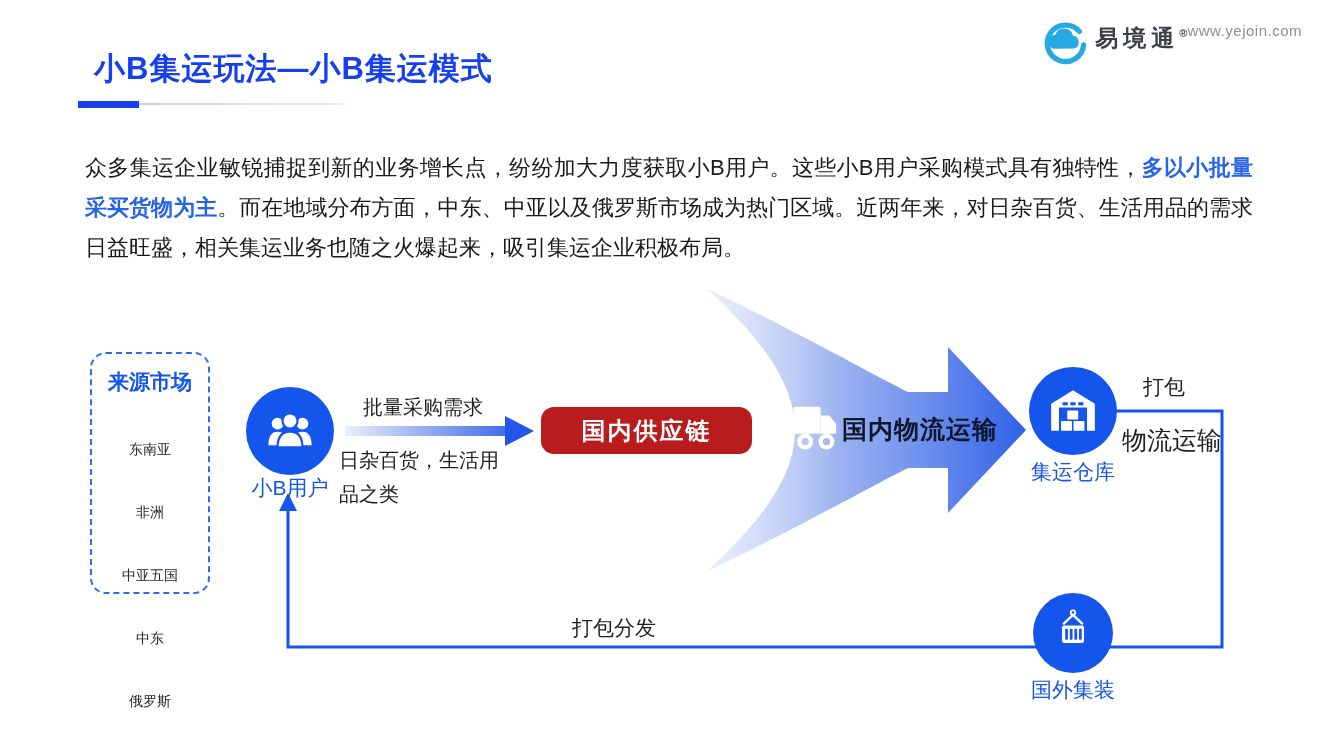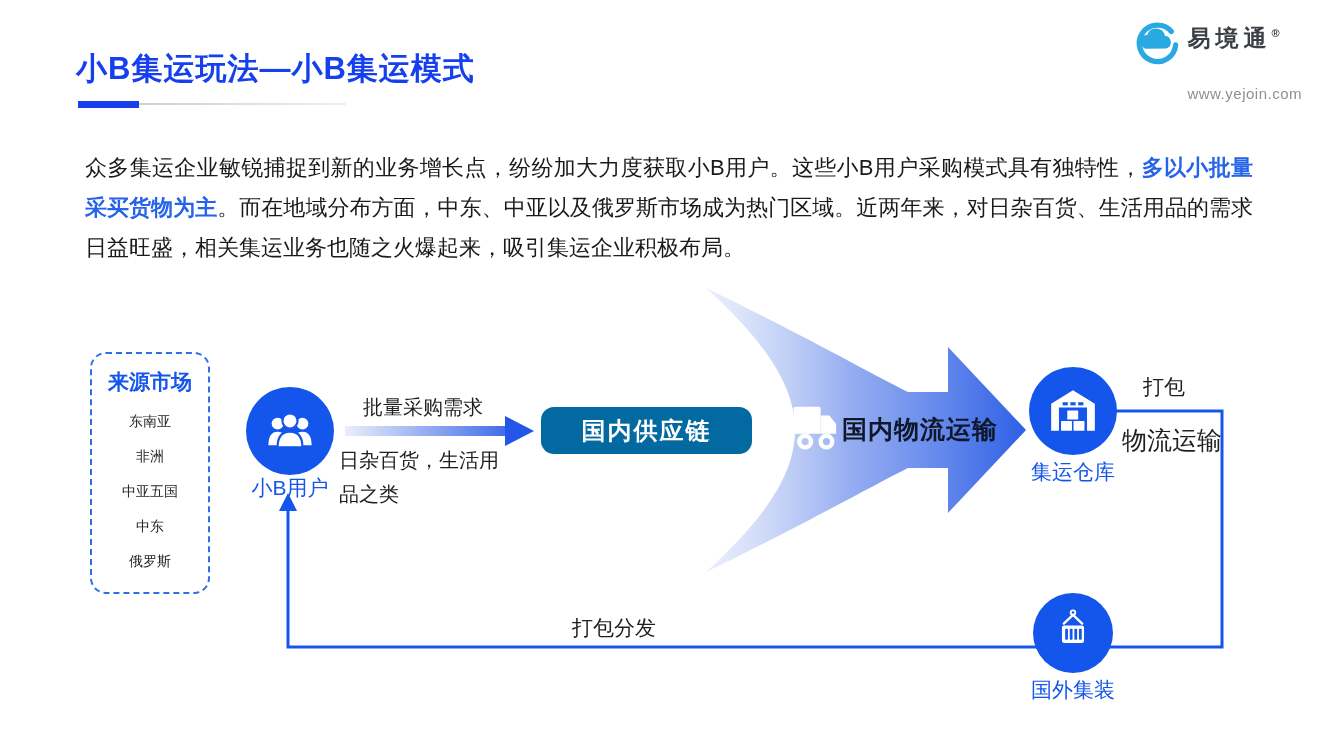--- a/index.html
+++ b/index.html
@@ -5,49 +5,49 @@
   html,body{margin:0;padding:0;}
   body{
     width:1330px;height:749px;position:relative;background:#ffffff;
     font-family:"Liberation Sans","DejaVu Sans",sans-serif;
     overflow:hidden;color:#1f1f1f;
   }
   .abs{position:absolute;}
 
   
   .page-title{
-    left:76px;top:48px;font-size:31px;font-weight:bold;color:#1640EE;
+    left:94px;top:48px;font-size:31px;font-weight:bold;color:#1640EE;
     letter-spacing:1px;
   }
   .title-bar-blue{left:78px;top:101px;width:61px;height:7px;background:#1640EE;}
   .title-bar-gray{left:139px;top:103px;width:207px;height:2px;
     background:linear-gradient(to right,#cfcfcf,#efefef);}
 
   .logo{right:28px;top:20px;display:flex;align-items:flex-start;gap:8px;}
-  .logo-text-col{display:flex;flex-direction:column;gap:32px;}
+  .logo-text-col{display:flex;}
   .logo-name{font-size:23px;font-weight:bold;color:#3A4046;letter-spacing:5px;line-height:26px;}
   .logo-reg{font-size:11px;vertical-align:super;letter-spacing:0;color:#3A4046;}
   .logo-url{font-size:15px;color:#8C9196;letter-spacing:.5px;margin-top:2px;}
 
   
   .intro{
     left:85px;top:126px;width:1168px;font-size:22px;line-height:40px;
     color:#1a1a1a;text-align:justify;
   }
   .intro .hl{color:#2563EB;font-weight:bold;}
 
   
   svg.overlay{left:0;top:0;width:1330px;height:749px;z-index:1;}
   .node{z-index:2;}
 
   .sources-box{
     left:90px;top:352px;width:120px;height:242px;
     border:2px dashed #2F6FE6;border-radius:16px;z-index:2;
     display:flex;flex-direction:column;align-items:center;
-    padding-top:14px;box-sizing:border-box;background:#fff;
+    padding-top:14px;box-sizing:border-box;background:#fff;gap:28px;
   }
   .sources-title{font-size:21px;font-weight:bold;color:#1456EB;margin-bottom:8px;}
   .sources-item{font-size:14px;color:#1f1f1f;line-height:35px;}
 
   .circle{
     border-radius:50%;background:#1456EB;display:flex;
     align-items:center;justify-content:center;z-index:2;
   }
   .circle-buyer{left:246px;top:387px;width:88px;height:88px;}
   .circle-warehouse{left:1029px;top:367px;width:88px;height:88px;}
@@ -60,21 +60,21 @@
 
   .edge-label{font-size:20px;color:#1f1f1f;z-index:2;}
   .edge-demand-top{left:363px;top:394px;}
   .edge-demand-bottom{left:339px;top:443px;width:174px;line-height:34px;}
   .edge-pack{left:1143px;top:373px;font-size:21px;}
   .edge-transport{left:1122px;top:424px;font-size:25px;}
   .edge-distribute{left:572px;top:614px;font-size:21px;}
 
   .supply-btn{
     left:541px;top:407px;width:211px;height:47px;border-radius:13px;
-    background:#0369a1;display:flex;align-items:center;justify-content:center;
+    background:#b91c1c;display:flex;align-items:center;justify-content:center;
     z-index:2;
   }
   .supply-btn span{color:#fff;font-size:24px;font-weight:bold;letter-spacing:2px;}
 
   .swoosh-label{
     left:842px;top:413px;font-size:25px;font-weight:bold;color:#0f172a;
     letter-spacing:1px;z-index:2;
   }
   .truck-wrap{left:778px;top:402px;width:62px;height:50px;z-index:2;}
 </style>

